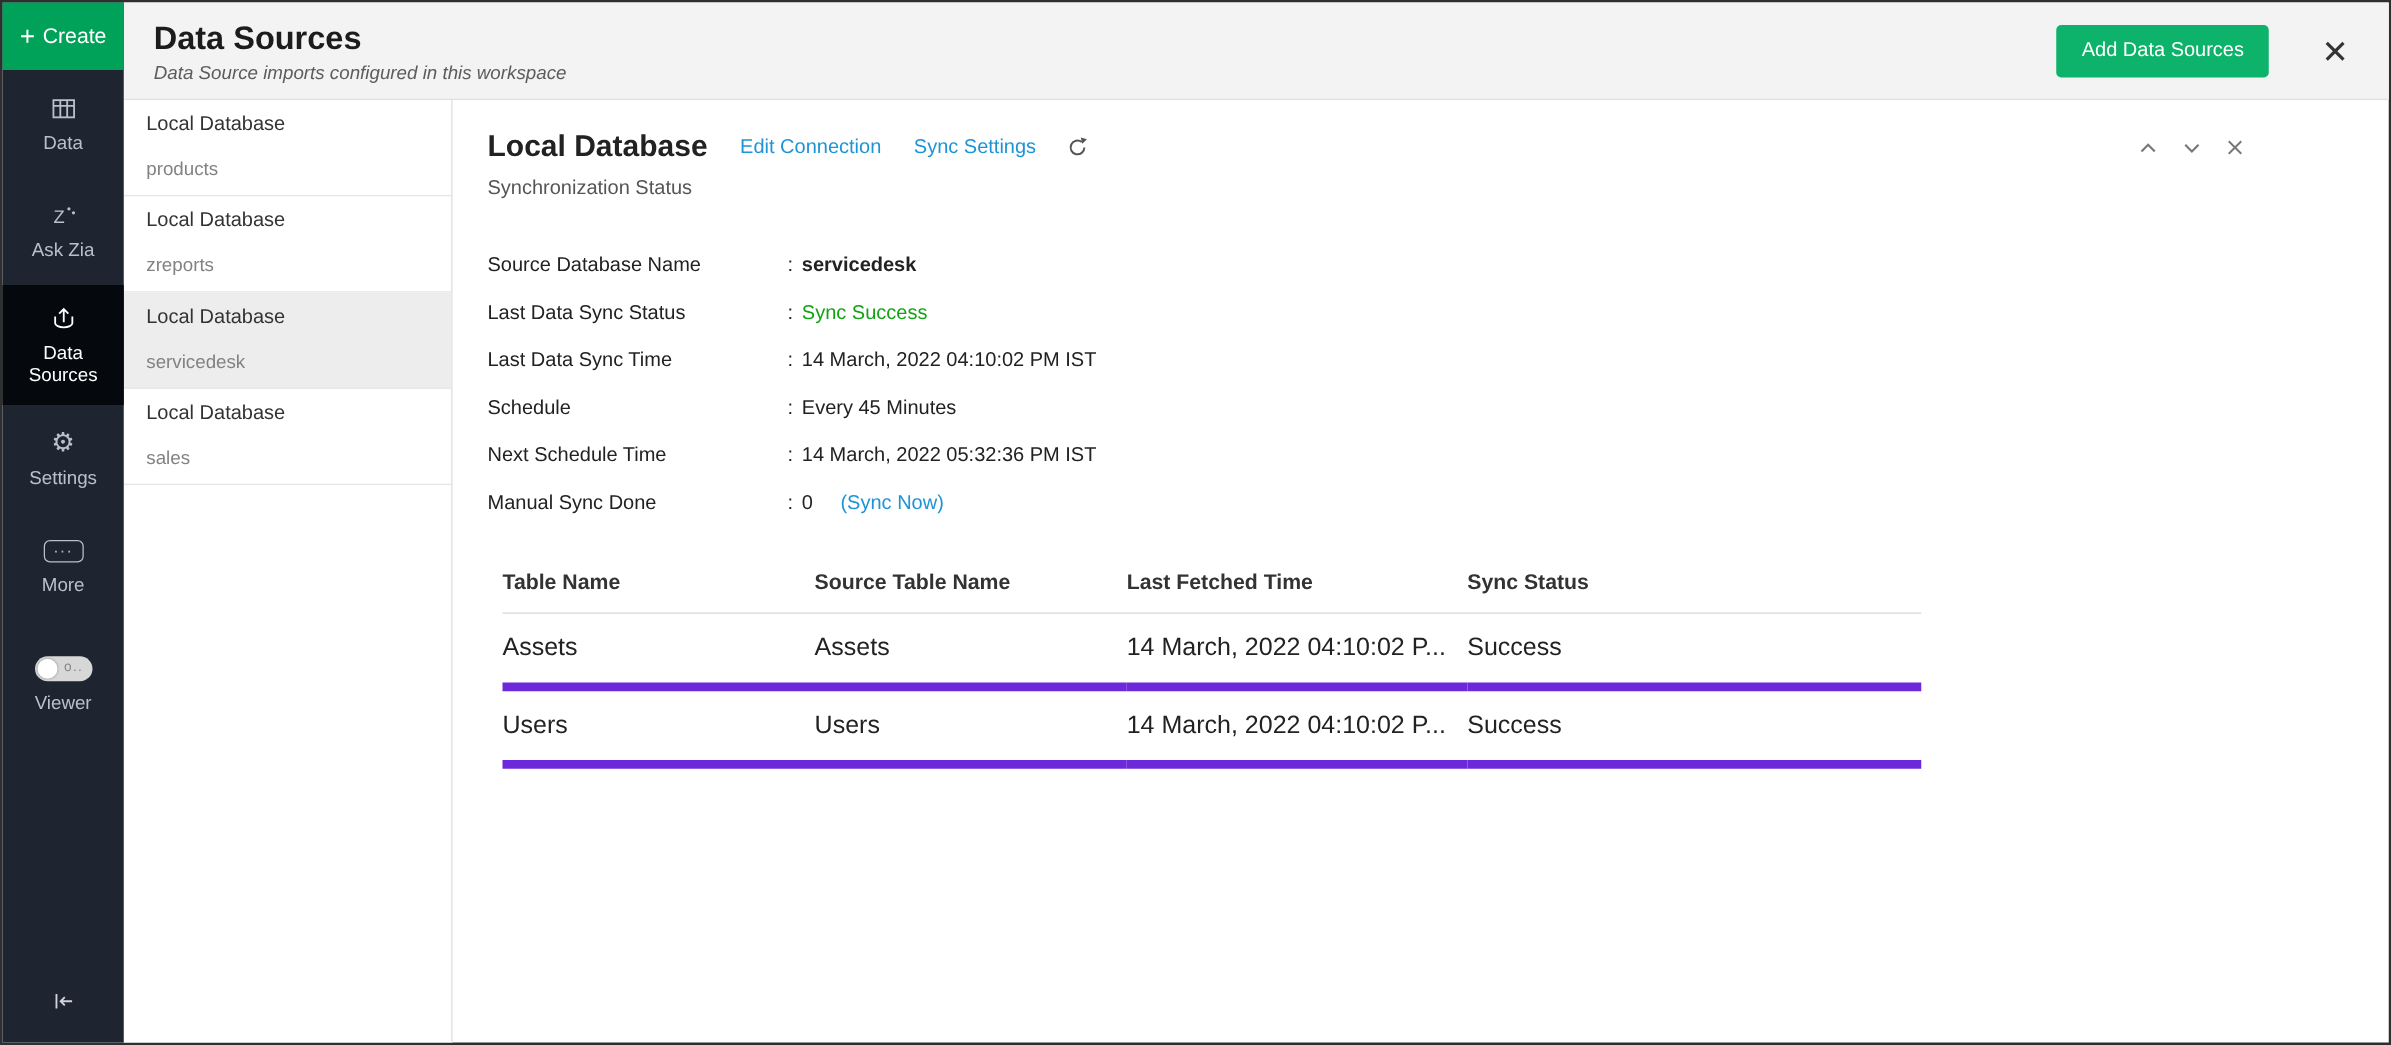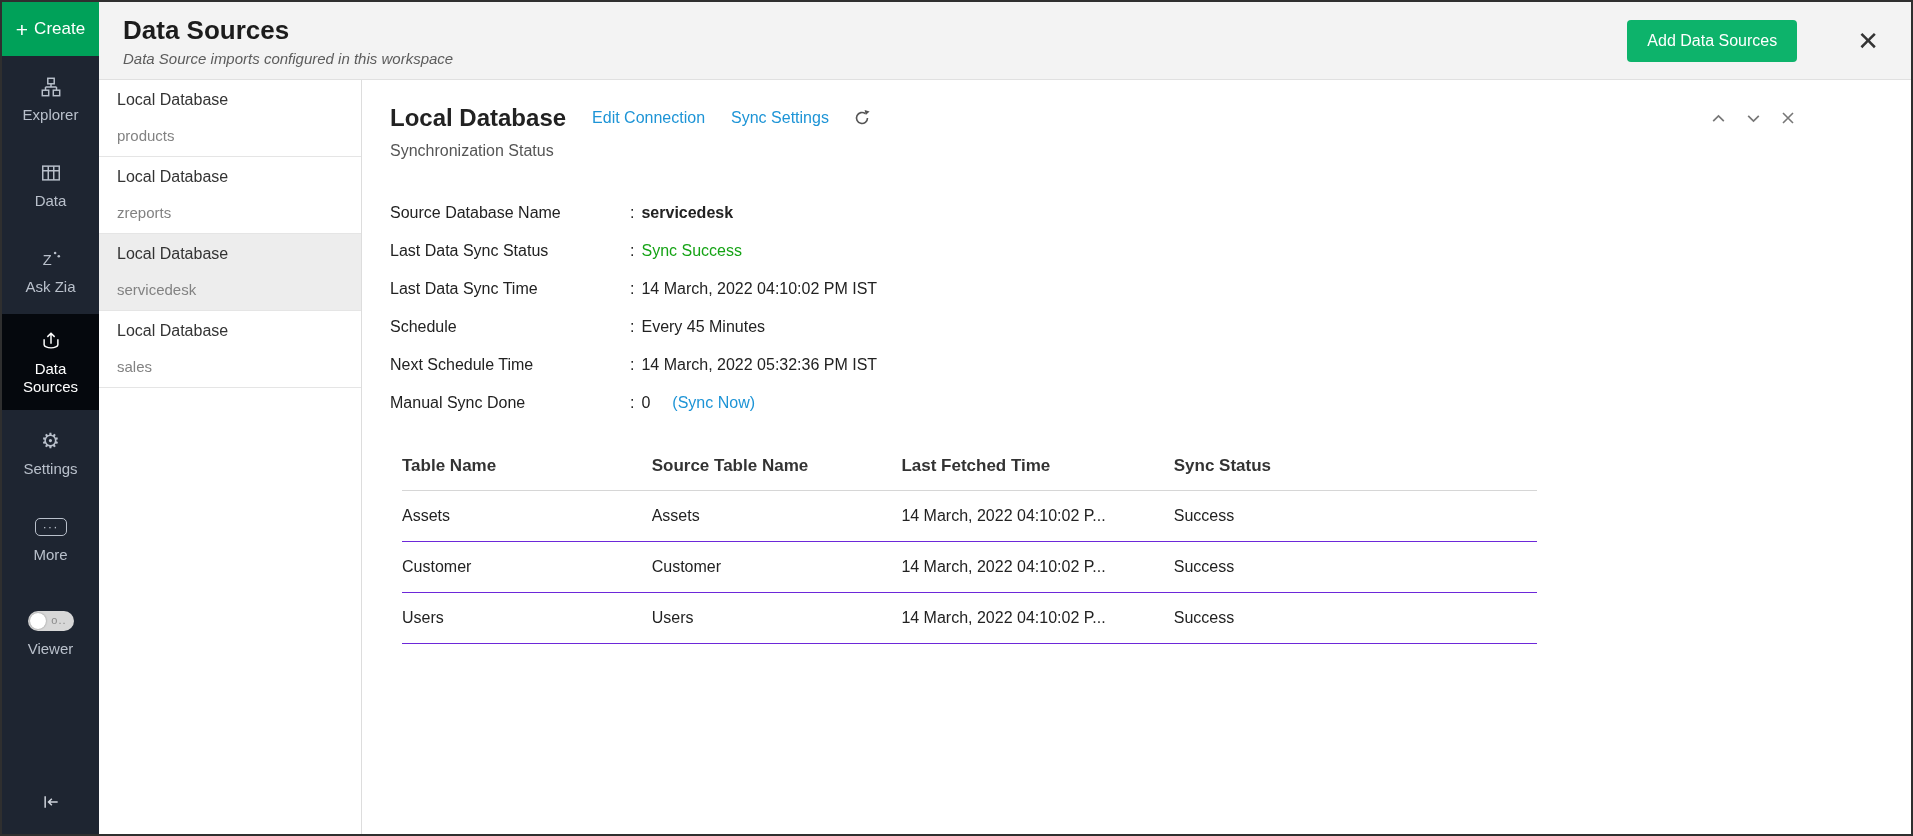--- a/index.html
+++ b/index.html
@@ -99,21 +99,21 @@
     border-bottom: 1px solid #e0e0e0;
     display: flex;
     align-items: center;
     padding-left: 24px;
     flex-shrink: 0;
   }
   .topbar h1 { font-size: 26px; color: #1c1c1c; font-weight: 700; }
   .topbar .subtitle { font-size: 15px; color: #5c5c5c; margin-top: 4px; font-style: italic; }
   .header-actions {
     margin-left: auto;
-    display: flex; align-items: center; gap: 60px;
+    display: flex; align-items: center; gap: 42px;
     padding-right: 32px;
   }
   .add-btn {
     background: var(--add_green, #0db36b);
     color: #fff;
     border: none;
     border-radius: 4px;
     font-family: inherit;
     font-size: 16px;
     padding: 12px 20px;
@@ -179,54 +179,41 @@
   }
   table.sync-table th {
     text-align: left;
     font-size: 17px;
     font-weight: 700;
     color: #333;
     padding: 12px 8px 14px 0;
     border-bottom: 1px solid #d6d6d6;
   }
   table.sync-table td {
-    font-size: 16px;
+    font-size: 20px;
     color: #222;
     padding: 16px 8px 16px 0;
-    border-bottom: 1px solid #6d28d9;
+    border-bottom: 7px solid #6d28d9;
   }
   th.c1, td.c1 { width: 22%; }
   th.c2, td.c2 { width: 22%; }
   th.c3, td.c3 { width: 24%; }
   th.c4, td.c4 { width: 32%; }
 </style>
 </head>
 <body>
 
 <div class="screen">
 
   <aside class="sidebar">
     <button class="create-btn">
       <span class="plus">+</span>
       <span>Create</span>
     </button>
 
-    <div class="nav-item">
-      <span class="nav-icon">
-        <svg viewBox="0 0 24 24" width="22" height="22">
-            <g fill="none" stroke="currentColor" stroke-width="1.6">
-          <rect x="8.5" y="2.5" width="7" height="6"></rect>
-          <rect x="2.5" y="15.5" width="7" height="6"></rect>
-          <rect x="14.5" y="15.5" width="7" height="6"></rect>
-          <path d="M12 8.5 V12 M6 12 H18 M6 12 V15.5 M18 12 V15.5"></path>
-        </g>
-          </svg>
-      </span>
-      <span class="nav-label">Explorer</span>
-    </div>
 
 
     <div class="nav-item">
       <span class="nav-icon">
         <svg viewBox="0 0 24 24" width="22" height="22">
             <g fill="none" stroke="currentColor" stroke-width="1.6">
           <rect x="3" y="4.5" width="18" height="15"></rect>
           <path d="M3 9.5 H21 M9 4.5 V19.5 M15 4.5 V19.5"></path>
         </g>
           </svg>
@@ -415,26 +402,20 @@
             </tr>
           </thead>
           <tbody>
             <tr>
               <td class="c1">Assets</td>
               <td class="c2">Assets</td>
               <td class="c3">14 March, 2022 04:10:02 P...</td>
               <td class="c4">Success</td>
             </tr>
             <tr>
-              <td class="c1">Customer</td>
-              <td class="c2">Customer</td>
-              <td class="c3">14 March, 2022 04:10:02 P...</td>
-              <td class="c4">Success</td>
-            </tr>
-            <tr>
               <td class="c1">Users</td>
               <td class="c2">Users</td>
               <td class="c3">14 March, 2022 04:10:02 P...</td>
               <td class="c4">Success</td>
             </tr>
           </tbody>
         </table>
 
       </div>
     </div>

